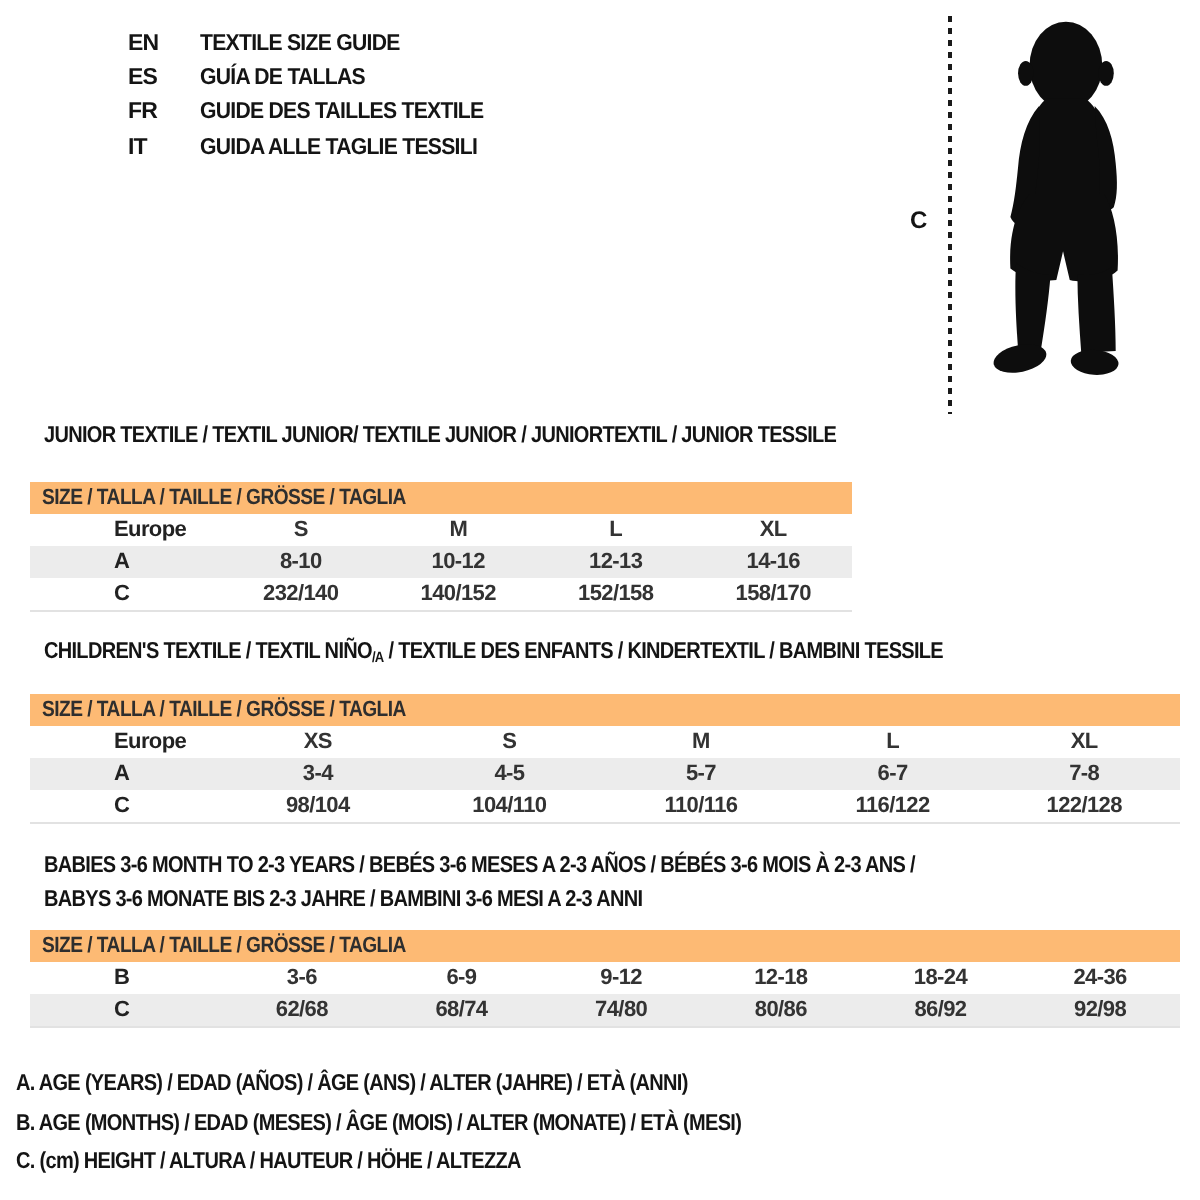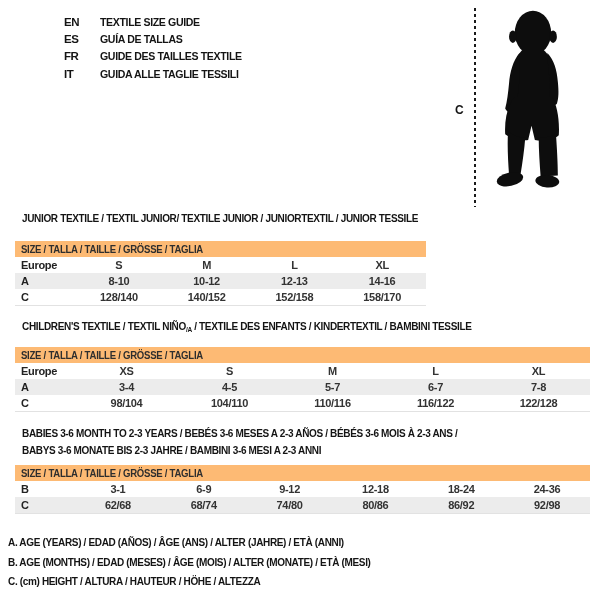--- a/index.html
+++ b/index.html
@@ -52,21 +52,21 @@
     height: 16px; line-height: 16px; background: #fdba74;
     padding-left: 6px; font-size: 11px; font-weight: 700;
     letter-spacing: -0.3px; color: #2e2e2e; white-space: nowrap;
     transform-origin: 0 50%;
   }
   .band-inner { display: inline-block; transform: scaleX(0.87); transform-origin: 0 50%; }
   .trow { display: flex; height: 16px; line-height: 16px; }
   .trow.alt { background: #ececec; }
   .cell-label {
     width: 60px; padding-left: 6px; box-sizing: border-box;
-    font-size: 11px; font-weight: 700; letter-spacing: -0.3px; color: #222;
+    font-size: 11px; font-weight: 700; letter-spacing: -0.3px; color: #222; margin-left: 36px;
   }
   .cell-val {
     flex: 1; text-align: center;
     font-size: 11px; font-weight: 700; letter-spacing: -0.3px; color: #333;
   }
   
   .legend { position: absolute; left: 8px; top: 533px; }
   .legend-line {
     height: 19.5px; line-height: 19.5px;
     font-size: 11.5px; font-weight: 700; letter-spacing: -0.4px;
@@ -128,21 +128,21 @@
     </div>
     <div class="trow alt">
       <span class="cell-label">A</span>
       <span class="cell-val">8-10</span>
       <span class="cell-val">10-12</span>
       <span class="cell-val">12-13</span>
       <span class="cell-val">14-16</span>
     </div>
     <div class="trow">
       <span class="cell-label">C</span>
-      <span class="cell-val">128/140</span>
+      <span class="cell-val">232/140</span>
       <span class="cell-val">140/152</span>
       <span class="cell-val">152/158</span>
       <span class="cell-val">158/170</span>
     </div>
   </div>
 
   <div class="sec-title" style="top:320px">
     <span>CHILDREN'S TEXTILE / TEXTIL NIÑO</span><span class="sub">/A</span><span> / TEXTILE DES ENFANTS / KINDERTEXTIL / BAMBINI TESSILE</span>
   </div>
   <div class="size-table" style="top:347px; width:575px">
@@ -178,21 +178,21 @@
   <div class="sec-title two-line" style="top:425px">
     <div>BABIES 3-6 MONTH TO 2-3 YEARS / BEBÉS 3-6 MESES A 2-3 AÑOS / BÉBÉS 3-6 MOIS À 2-3 ANS /</div>
     <div>BABYS 3-6 MONATE BIS 2-3 JAHRE / BAMBINI 3-6 MESI A 2-3 ANNI</div>
   </div>
   <div class="size-table" style="top:465px; width:575px">
     <div class="band">
       <span class="band-inner">SIZE / TALLA / TAILLE / GRÖSSE / TAGLIA</span>
     </div>
     <div class="trow">
       <span class="cell-label">B</span>
-      <span class="cell-val">3-1</span>
+      <span class="cell-val">3-6</span>
       <span class="cell-val">6-9</span>
       <span class="cell-val">9-12</span>
       <span class="cell-val">12-18</span>
       <span class="cell-val">18-24</span>
       <span class="cell-val">24-36</span>
     </div>
     <div class="trow alt">
       <span class="cell-label">C</span>
       <span class="cell-val">62/68</span>
       <span class="cell-val">68/74</span>

